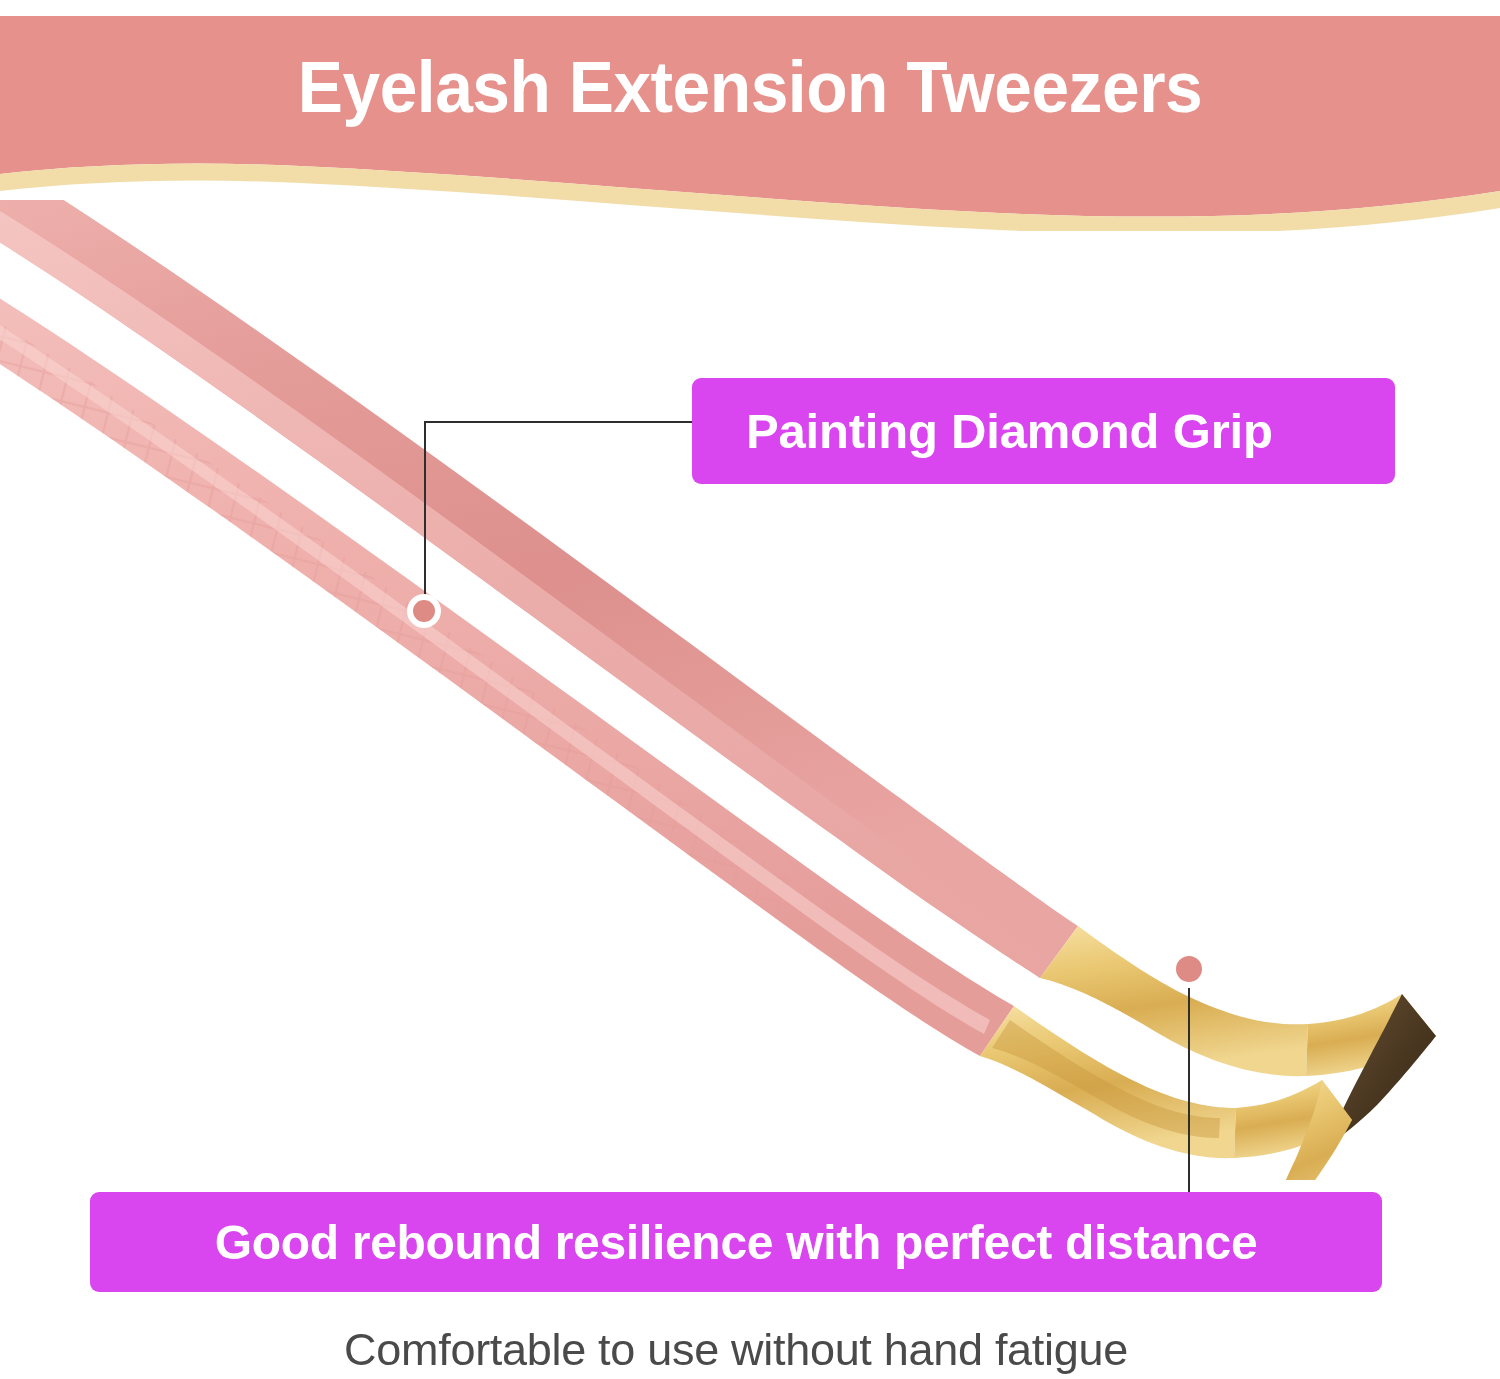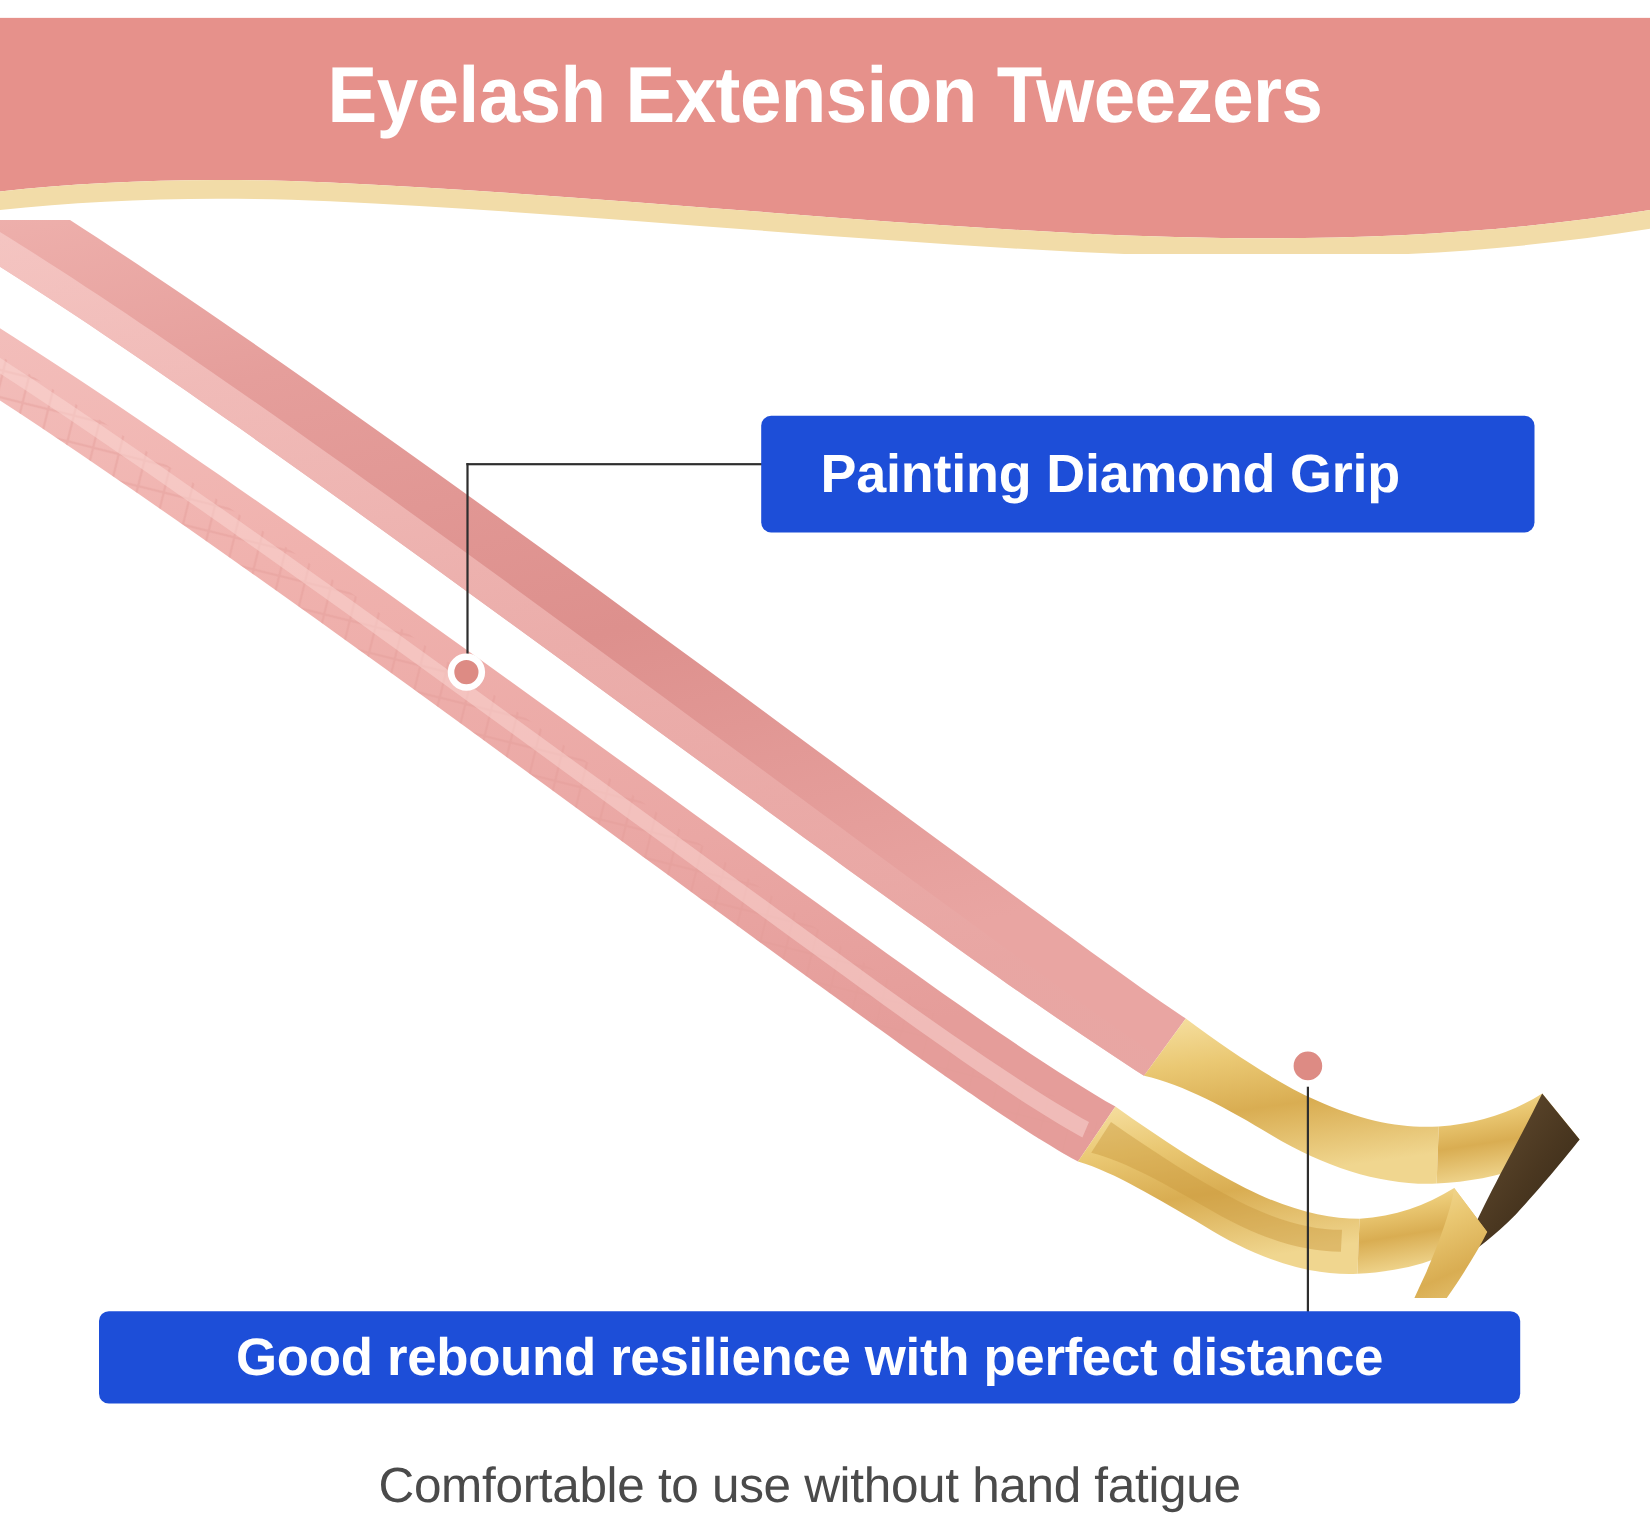--- a/index.html
+++ b/index.html
@@ -76,21 +76,21 @@
     opacity: 0.72;
     transform: rotate(208deg);
     transform-origin: left top;
     letter-spacing: 1px;
     white-space: nowrap;
   }
 
   
   .callout-badge {
     position: absolute;
-    background: #1d4ed8;
+    background: #d946ef;
     border-radius: 9px;
     color: #ffffff;
     font-family: "Liberation Sans", sans-serif;
     font-weight: bold;
     display: flex;
     align-items: center;
     box-sizing: border-box;
   }
   .callout-sub {
     position: absolute;
@@ -115,21 +115,21 @@
     width: 703px;
     text-align: center;
     font-size: 45px;
     letter-spacing: -0.3px;
   }
 
   #callout-rebound-badge {
     left: 90px;
     top: 1192px;
     width: 1292px;
-    height: 84px;
+    height: 100px;
     justify-content: center;
     font-size: 48px;
     letter-spacing: -0.3px;
   }
   #callout-rebound-sub {
     left: 90px;
     top: 1324px;
     width: 1292px;
     text-align: center;
     font-size: 45px;

